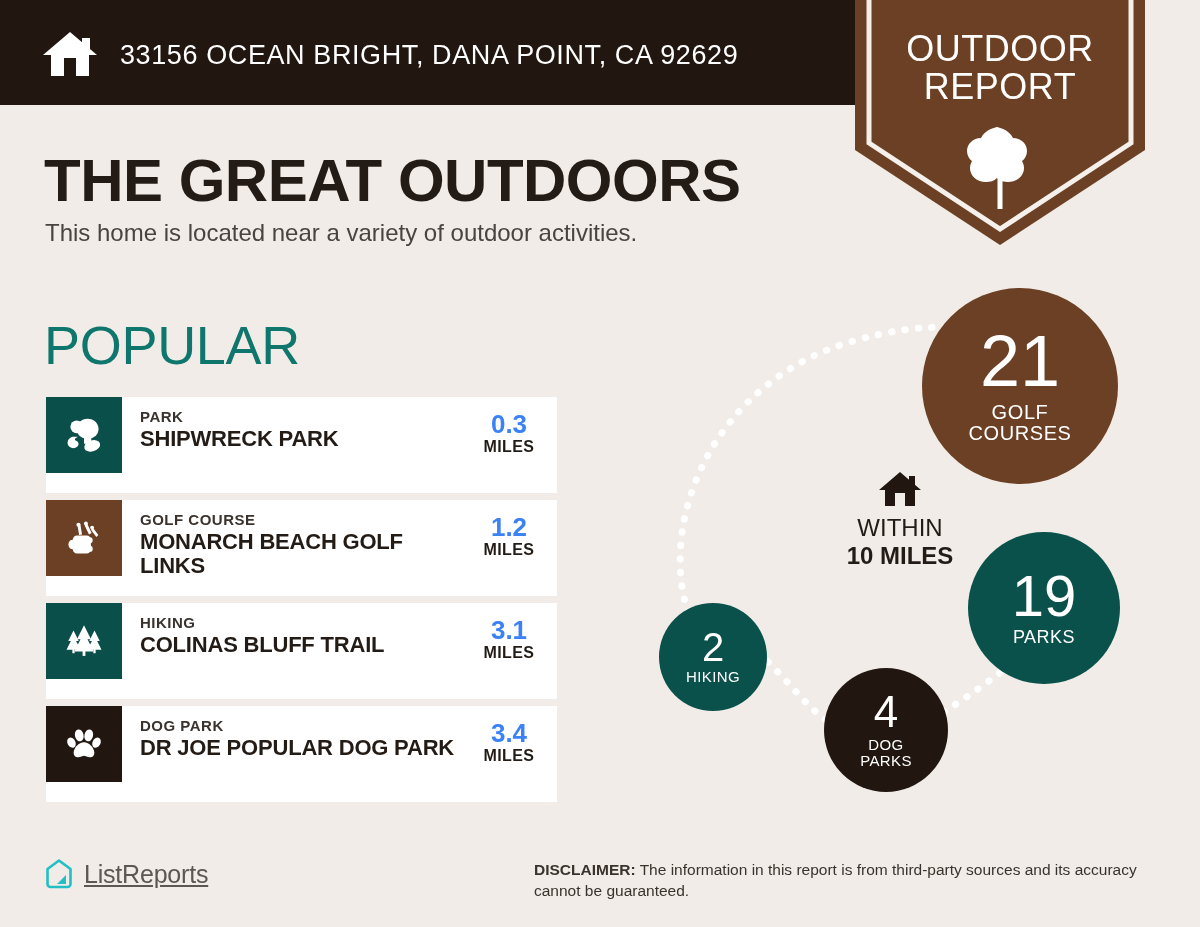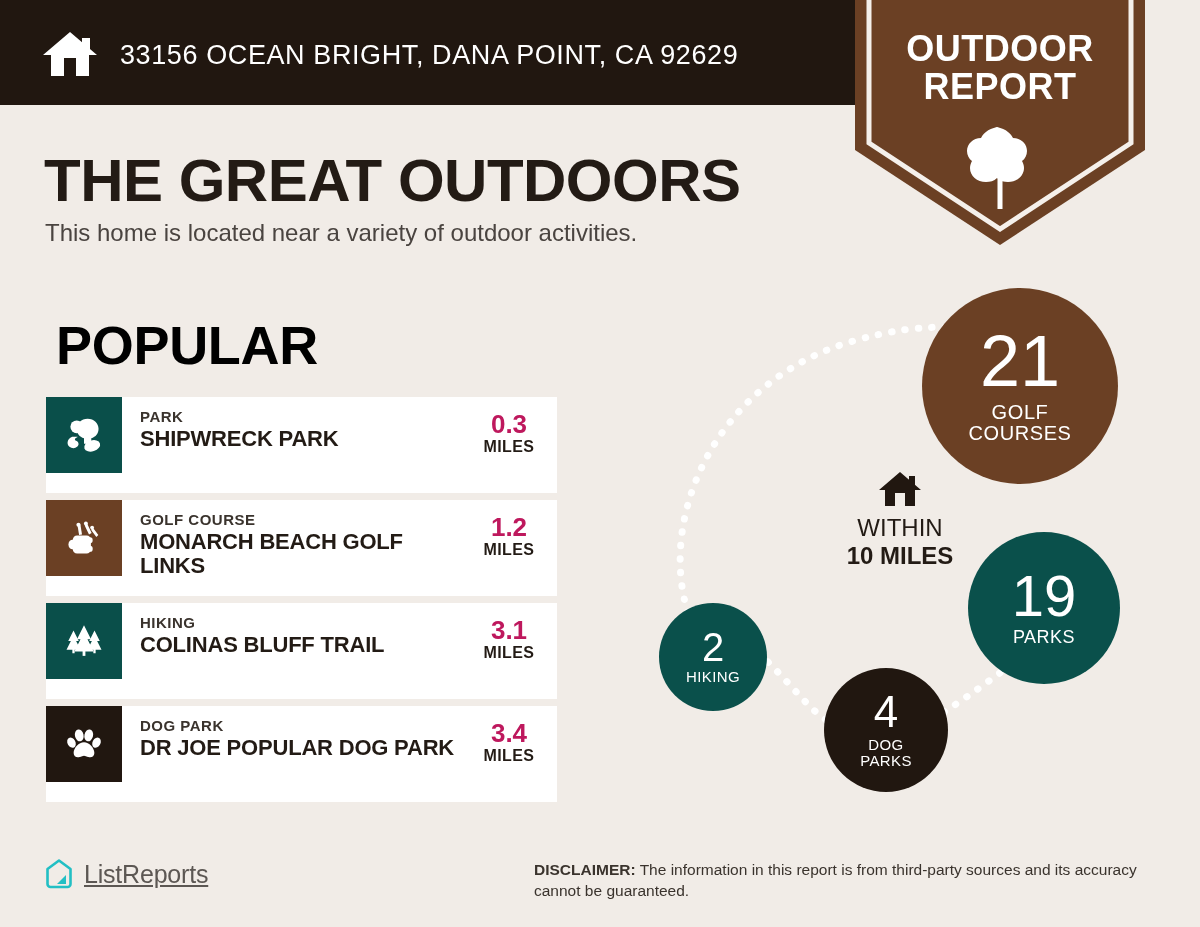--- a/index.html
+++ b/index.html
@@ -35,21 +35,21 @@
     font-size: 27px;
     letter-spacing: 0.6px;
     font-weight: 400;
     white-space: nowrap;
   }
 
   
   .badge {
     position: absolute;
     left: 855px; top: 0;
-    width: 290px; height: 245px; font-weight: bold;
+    width: 290px; height: 245px;
   }
   .badge svg { display: block; }
   .badge-text {
     position: absolute;
     top: 30px; left: 0;
     width: 290px;
     text-align: center;
     color: #FFFFFF;
     line-height: 1.05;
     pointer-events: none;
@@ -71,24 +71,23 @@
     position: absolute;
     left: 45px; top: 219px;
     font-size: 24px;
     color: #4A4440;
     white-space: nowrap;
   }
   .popular-title {
     position: absolute;
     left: 44px; top: 314px;
     font-size: 54px;
-    font-weight: 700;
-    color: #000000;
+    font-weight: 400;
+    color: #0f766e;
     letter-spacing: -0.3px;
-    margin-left: 12px;
   }
 
   
   .poi-list {
     position: absolute;
     left: 46px; top: 397px;
     width: 511px;
   }
   .poi-row {
     position: relative;
@@ -134,21 +133,21 @@
   .poi-dist {
     width: 84px;
     min-width: 84px;
     text-align: center;
     padding-top: 14px;
     padding-right: 6px;
   }
   .poi-dist-num {
     font-size: 26px;
     font-weight: 700;
-    color: #be185d;
+    color: #3b82f6;
     line-height: 1.05;
   }
   .poi-dist-unit {
     font-size: 16px;
     font-weight: 700;
     color: #231B15;
     letter-spacing: 0.4px;
     line-height: 1.1;
   }
 

